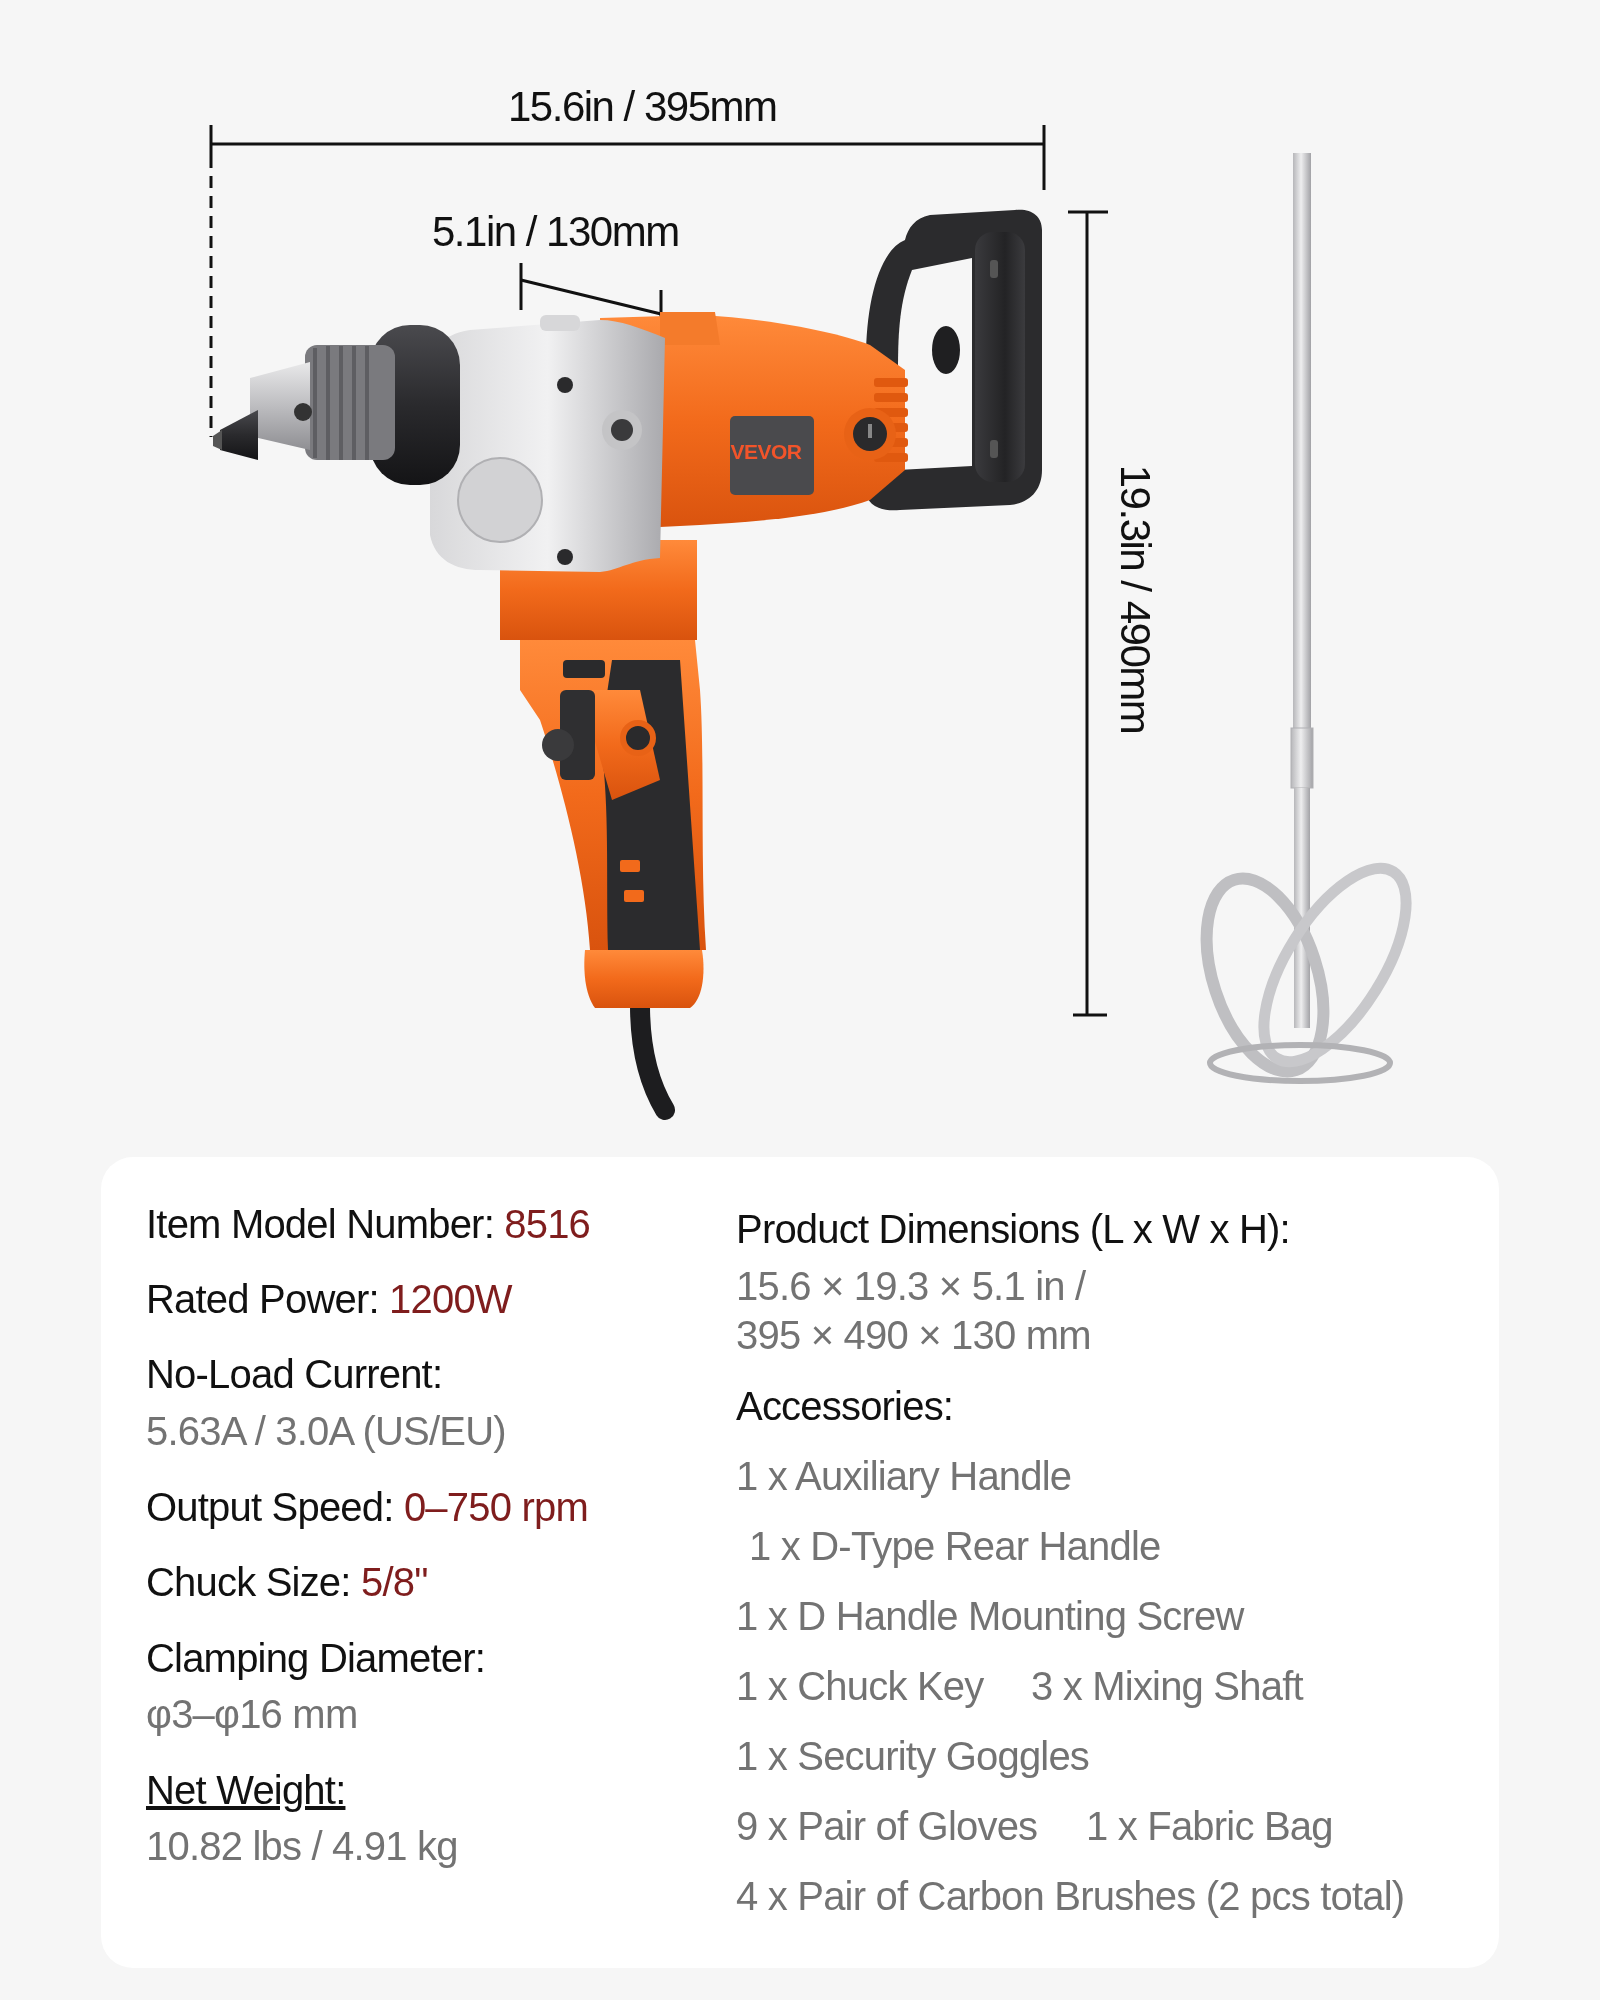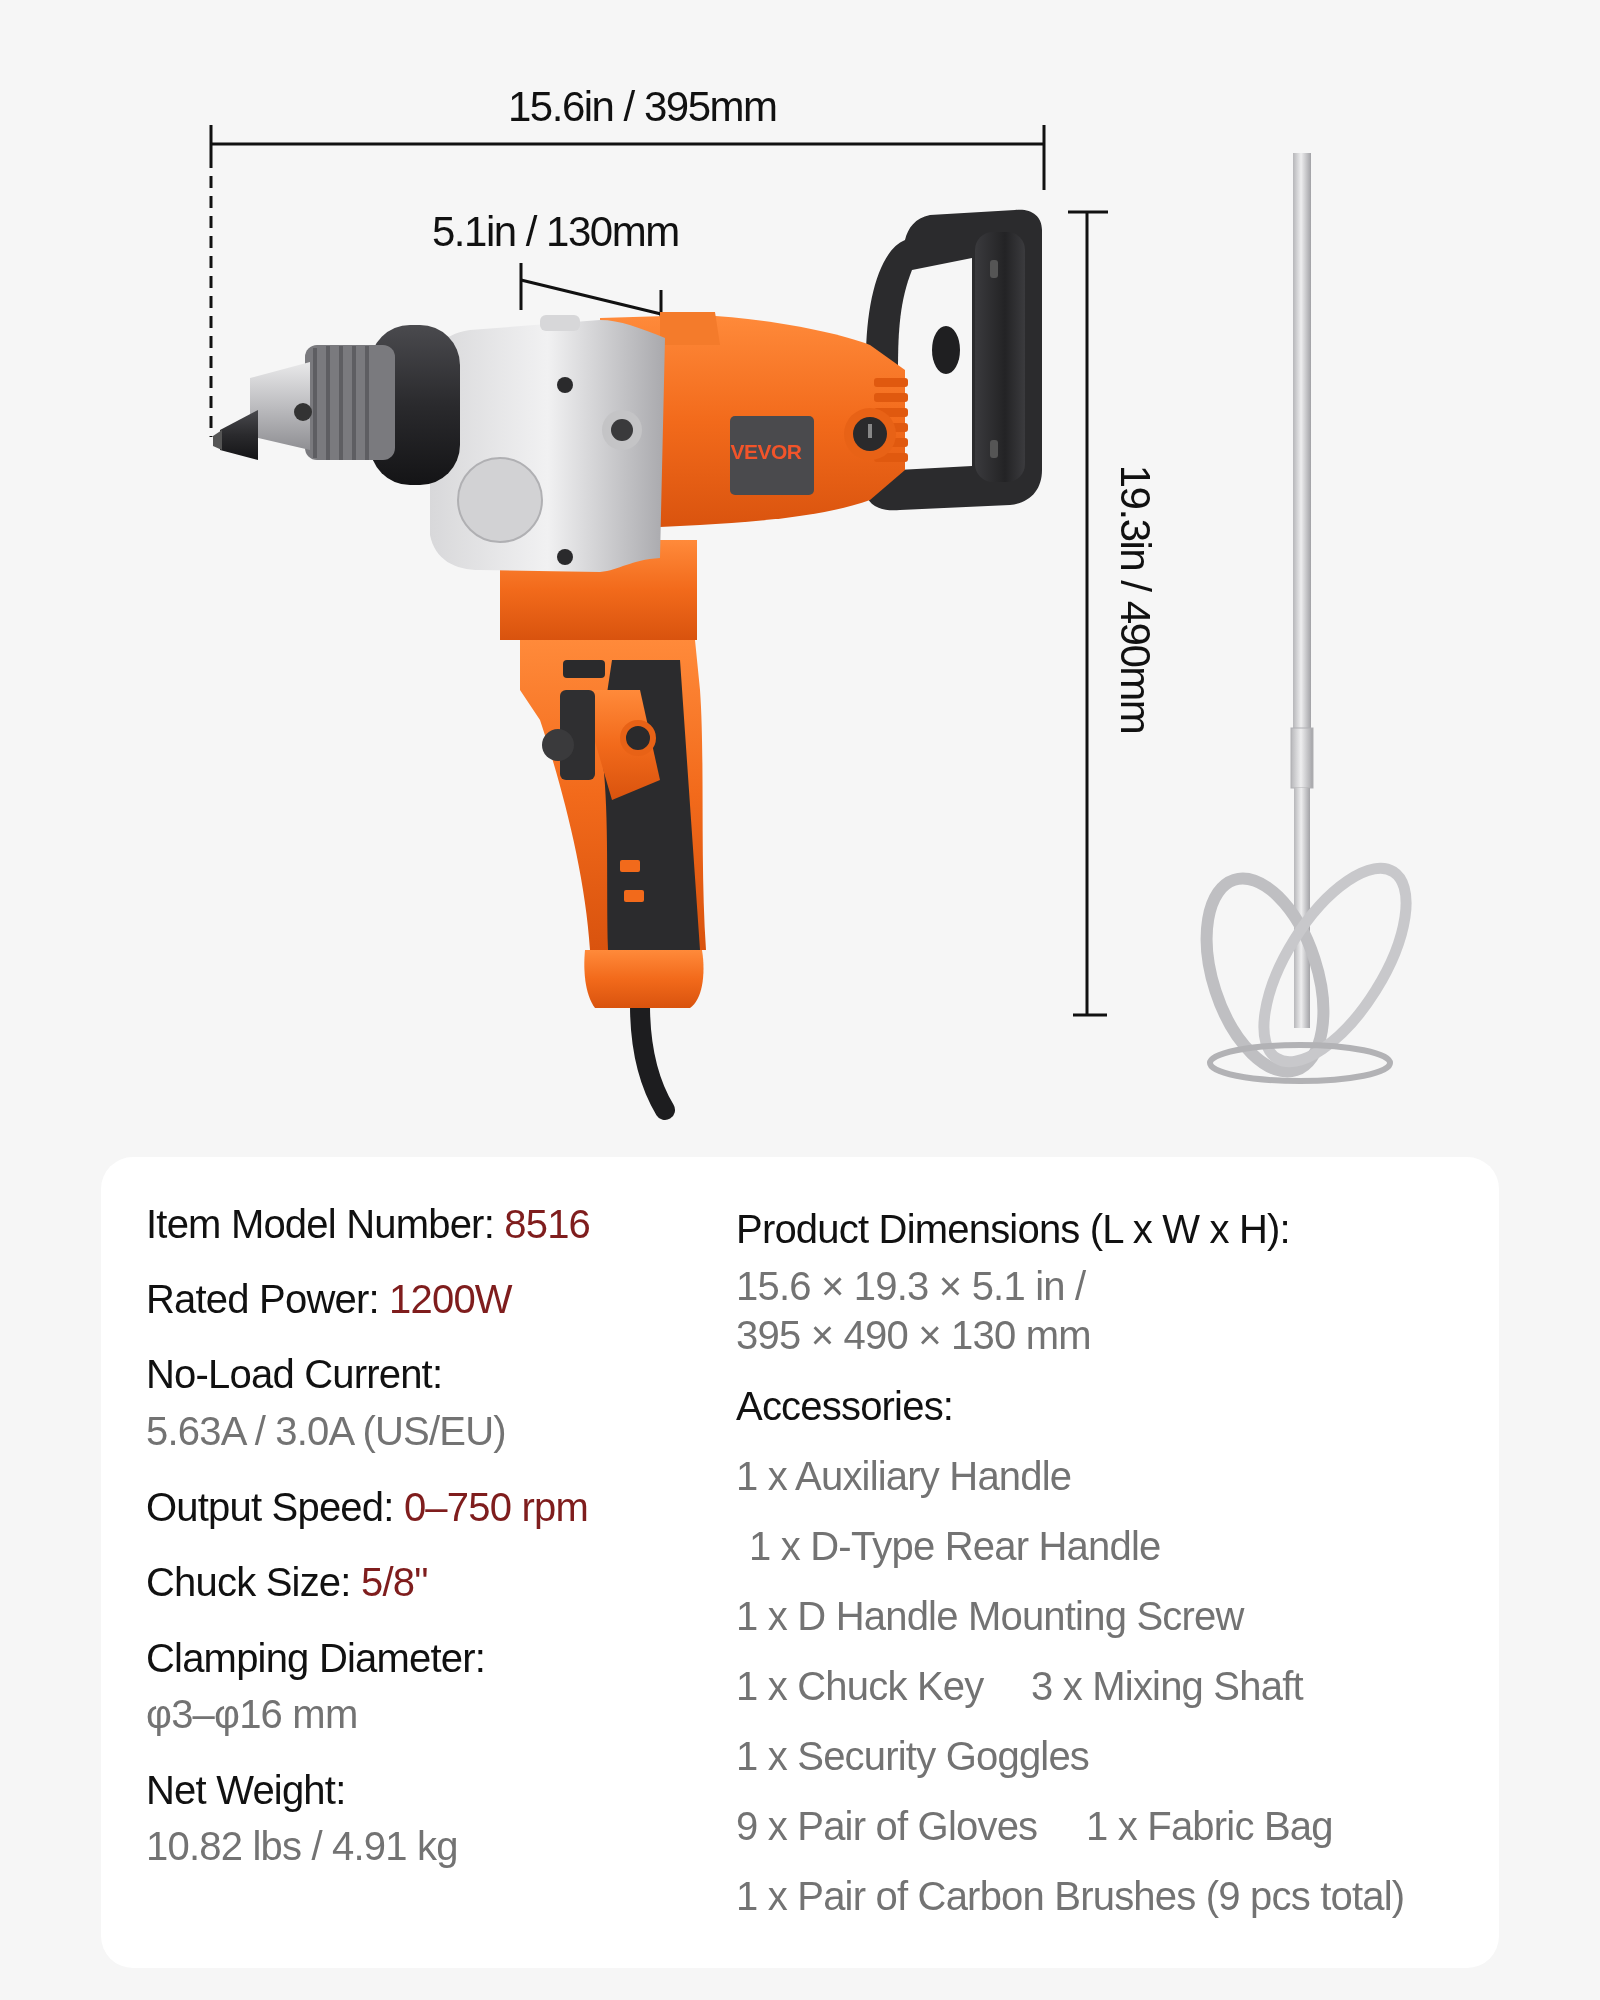--- a/index.html
+++ b/index.html
@@ -188,32 +188,32 @@
   <div class="spec" style="left:146px;top:1483px;">
     <span>Output Speed:</span>
     <span class="v">0–750 rpm</span>
   </div>
   <div class="spec" style="left:146px;top:1558px;">
     <span>Chuck Size:</span>
     <span class="v">5/8"</span>
   </div>
   <div class="spec" style="left:146px;top:1634px;">Clamping Diameter:</div>
   <div class="spec orange" style="left:146px;top:1690px;">φ3–φ16 mm</div>
-  <div class="spec" style="left:146px;top:1766px;">Net Weight:</div>
+  <div class="spec" style="left:146px;top:1766px;text-decoration:underline;">Net Weight:</div>
   <div class="spec orange" style="left:146px;top:1822px;">10.82 lbs / 4.91 kg</div>
 </div>
 
 <div>
   <div class="spec" style="left:736px;top:1205px;">Product Dimensions (L x W x H):</div>
   <div class="spec orange" style="left:736px;top:1262px;">15.6 × 19.3 × 5.1 in /</div>
   <div class="spec orange" style="left:736px;top:1311px;">395 × 490 × 130 mm</div>
   <div class="spec" style="left:736px;top:1382px;">Accessories:</div>
 
   <div class="spec orange" style="left:736px;top:1452px;">1 x Auxiliary Handle</div>
   <div class="spec orange" style="left:708px;top:1522px;margin-left:41px;">1 x D-Type Rear Handle</div>
   <div class="spec orange" style="left:736px;top:1592px;">1 x D Handle Mounting Screw</div>
   <div class="spec orange" style="left:736px;top:1662px;">1 x Chuck Key</div>
   <div class="spec orange" style="left:1031px;top:1662px;">3 x Mixing Shaft</div>
   <div class="spec orange" style="left:736px;top:1732px;">1 x Security Goggles</div>
   <div class="spec orange" style="left:736px;top:1802px;">9 x Pair of Gloves</div>
   <div class="spec orange" style="left:1086px;top:1802px;">1 x Fabric Bag</div>
-  <div class="spec orange" style="left:736px;top:1872px;">1 x Pair of Carbon Brushes (9 pcs total)</div>
+  <div class="spec orange" style="left:736px;top:1872px;">4 x Pair of Carbon Brushes (2 pcs total)</div>
 </div>
 
 </body></html>

